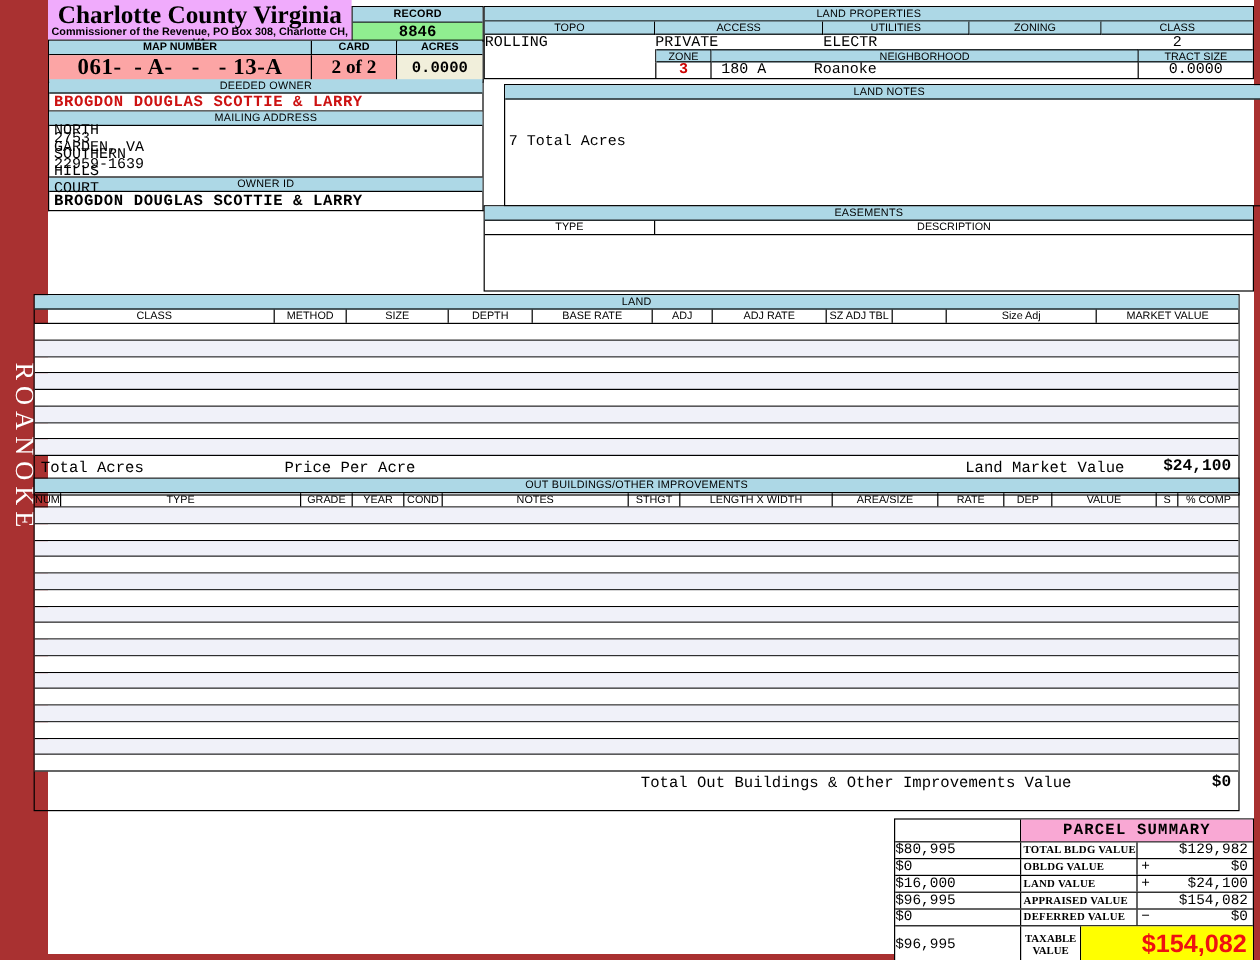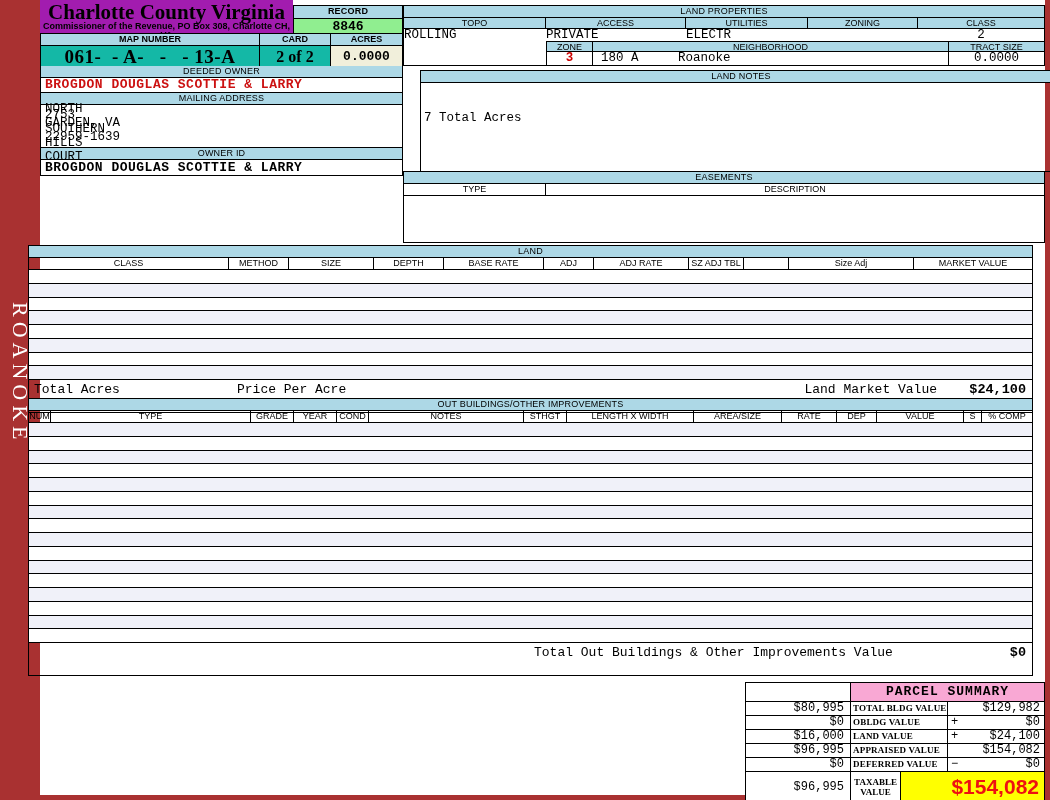--- a/index.html
+++ b/index.html
@@ -13,34 +13,34 @@
   
   .bar{background:#ADD8E6;border:1px solid #000;text-align:center;
        font-size:9px;line-height:11px;letter-spacing:.2px;box-sizing:border-box;}
   .bar.bold{font-weight:700;}
   .mono{font-family:"Liberation Mono","DejaVu Sans Mono",monospace;}
   .row{display:flex;}
   .cell{box-sizing:border-box;border-right:1px solid #000;overflow:hidden;white-space:pre;}
   .cell:last-child{border-right:none;}
 
   
-  .county{left:40px;top:0;width:253px;height:33px;background:#a21caf;text-align:center;padding-top:2px;}
+  .county{left:40px;top:0;width:253px;height:33px;background:#f0abfc;text-align:center;padding-top:2px;}
   .county-title{font-family:"Liberation Serif",serif;font-size:21px;font-weight:600;line-height:20px;}
   .county-sub{font-size:9px;font-weight:600;line-height:9px;}
   
   .record-box{left:293px;top:5px;width:110px;border:1px solid #000;}
   .record-box .bar{border:none;border-bottom:1px solid #000;height:13px;}
   .record-val{background:#90EE90;height:15px;text-align:center;font-weight:700;font-size:13px;line-height:15px;}
   
   .id-table{left:40px;top:33px;width:363px;border:1px solid #000;}
   .id-hdr{height:12px;}
   .id-hdr .cell{background:#ADD8E6;font-size:9px;font-weight:700;line-height:11px;text-align:center;border-bottom:1px solid #000;}
   .id-val{height:22px;}
   .w-map{width:219px;} .w-card{width:71px;} .w-acres{width:73px;flex:1;}
-  .yellow{background:#14b8a6;}
+  .yellow{background:#fca5a5;}
   .cream{background:#F1EFDB;}
   .mapnum{font-family:"Liberation Serif",serif;font-weight:700;font-size:19px;line-height:22px;text-align:center;letter-spacing:.5px;}
   .cardval{font-family:"Liberation Serif",serif;font-weight:700;font-size:16px;line-height:22px;text-align:center;}
   .acresval{font-weight:700;font-size:13px;line-height:22px;text-align:center;}
   
   .owner-box{left:40px;top:66px;width:363px;border:1px solid #000;border-top:none;}
   .owner-box .bar{border:none;border-bottom:1px solid #000;height:12px;}
   .deeded-owner{color:#CC1111;font-weight:700;font-size:13px;line-height:14px;height:14px;padding-left:4px;border-bottom:1px solid #000;letter-spacing:.5px;}
   .addr{height:42px;border-bottom:1px solid #000;font-size:12.5px;padding-left:4px;position:relative;}
   .addr .l1{position:absolute;top:3px;left:4px;}
@@ -97,21 +97,21 @@
   
   .o0{width:22px;} .o1{width:200px;} .o2{width:43px;} .o3{width:43px;} .o4{width:32px;}
   .o5{width:155px;} .o6{width:43px;} .o7{width:127px;} .o8{width:88px;} .o9{width:55px;}
   .o10{width:40px;} .o11{width:87px;} .o12{width:18px;} .o13{width:52px;flex:1;}
   
   .summary{left:745px;top:682px;width:300px;border:1px solid #000;background:#fff;}
   .sum-top{height:18px;display:flex;border-bottom:1px solid #000;}
   .sum-top-blank{width:105px;border-right:1px solid #000;box-sizing:border-box;}
   .sum-title{flex:1;background:#f9a8d4;font-weight:700;font-size:13px;line-height:18px;text-align:center;letter-spacing:1px;}
   .sum-row{height:13px;display:flex;border-bottom:1px solid #000;font-size:12px;line-height:12px;}
-  .sum-prior{width:105px;border-right:1px solid #000;box-sizing:border-box;text-align:right;padding-right:6px;}
+  .sum-prior{width:105px;border-right:1px solid #000;box-sizing:border-box;text-align:left;padding-right:6px;}
   .sum-label{width:97px;border-right:1px solid #000;box-sizing:border-box;
              font-family:"Liberation Serif",serif;font-weight:700;font-size:9px;line-height:12px;padding-left:2px;letter-spacing:.2px;}
   .sum-val{flex:1;display:flex;}
   .sum-op{width:14px;padding-left:3px;}
   .sum-num{flex:1;text-align:right;padding-right:4px;}
   .sum-tax{height:30px;display:flex;font-size:12px;}
   .sum-tax .sum-prior{line-height:30px;}
   .tax-label{width:50px;border-right:1px solid #000;box-sizing:border-box;
              font-family:"Liberation Serif",serif;font-weight:700;font-size:9px;line-height:10px;
              display:flex;align-items:center;justify-content:center;text-align:center;}

